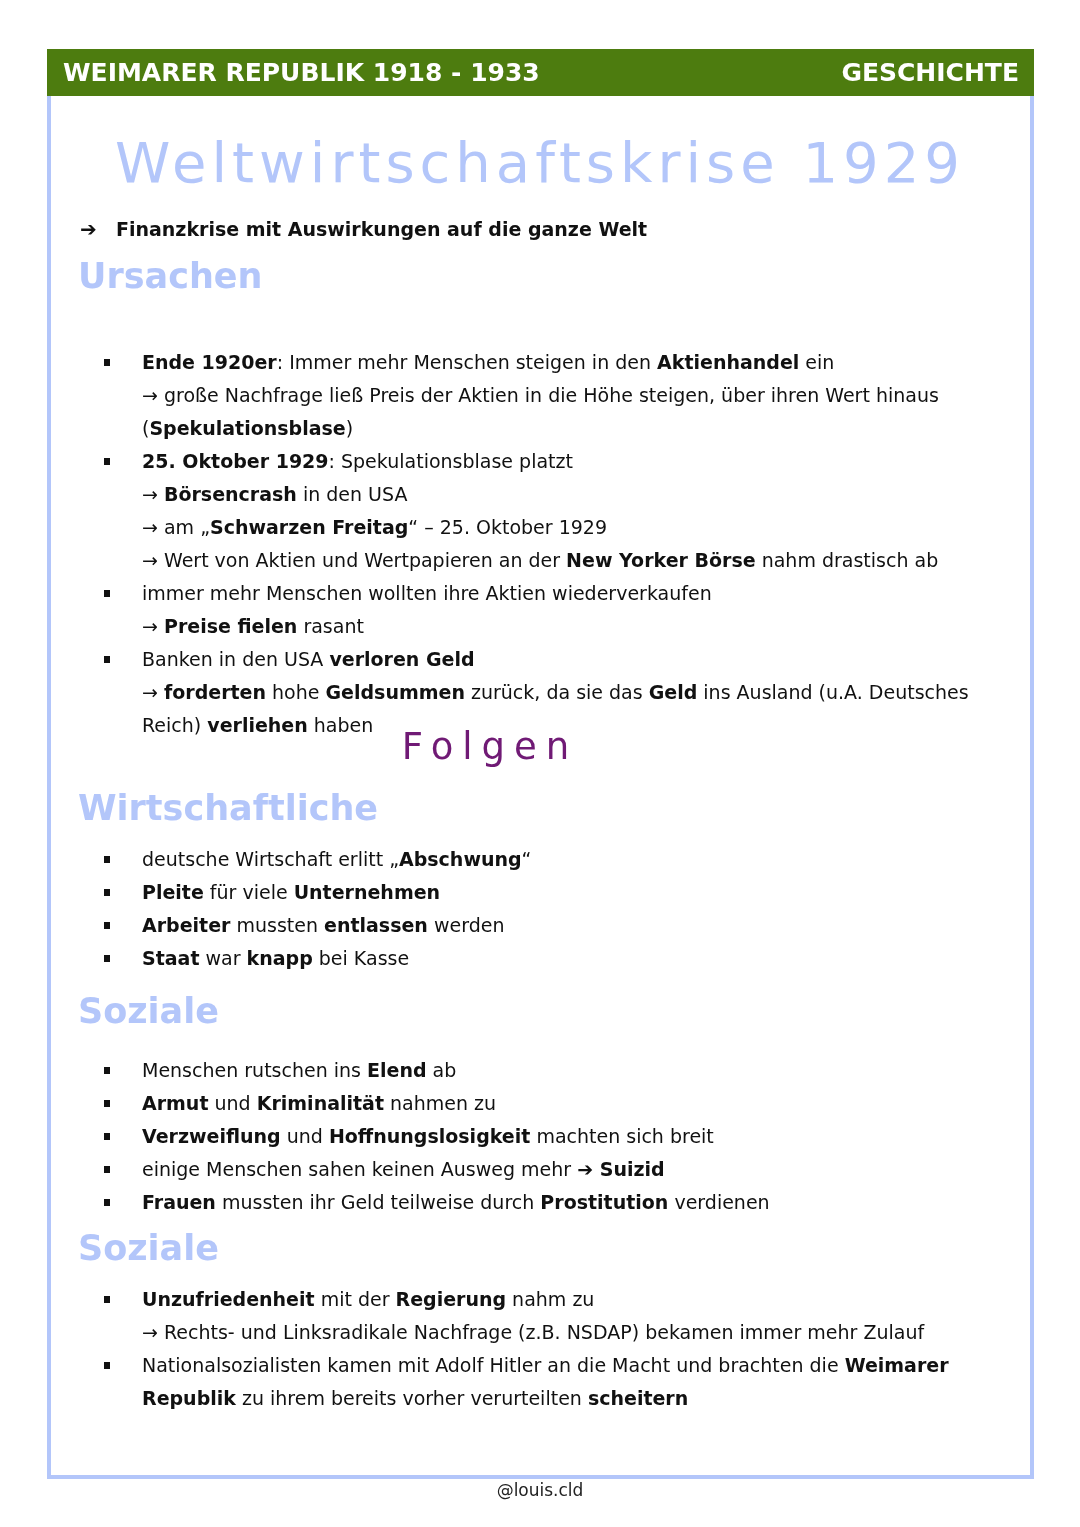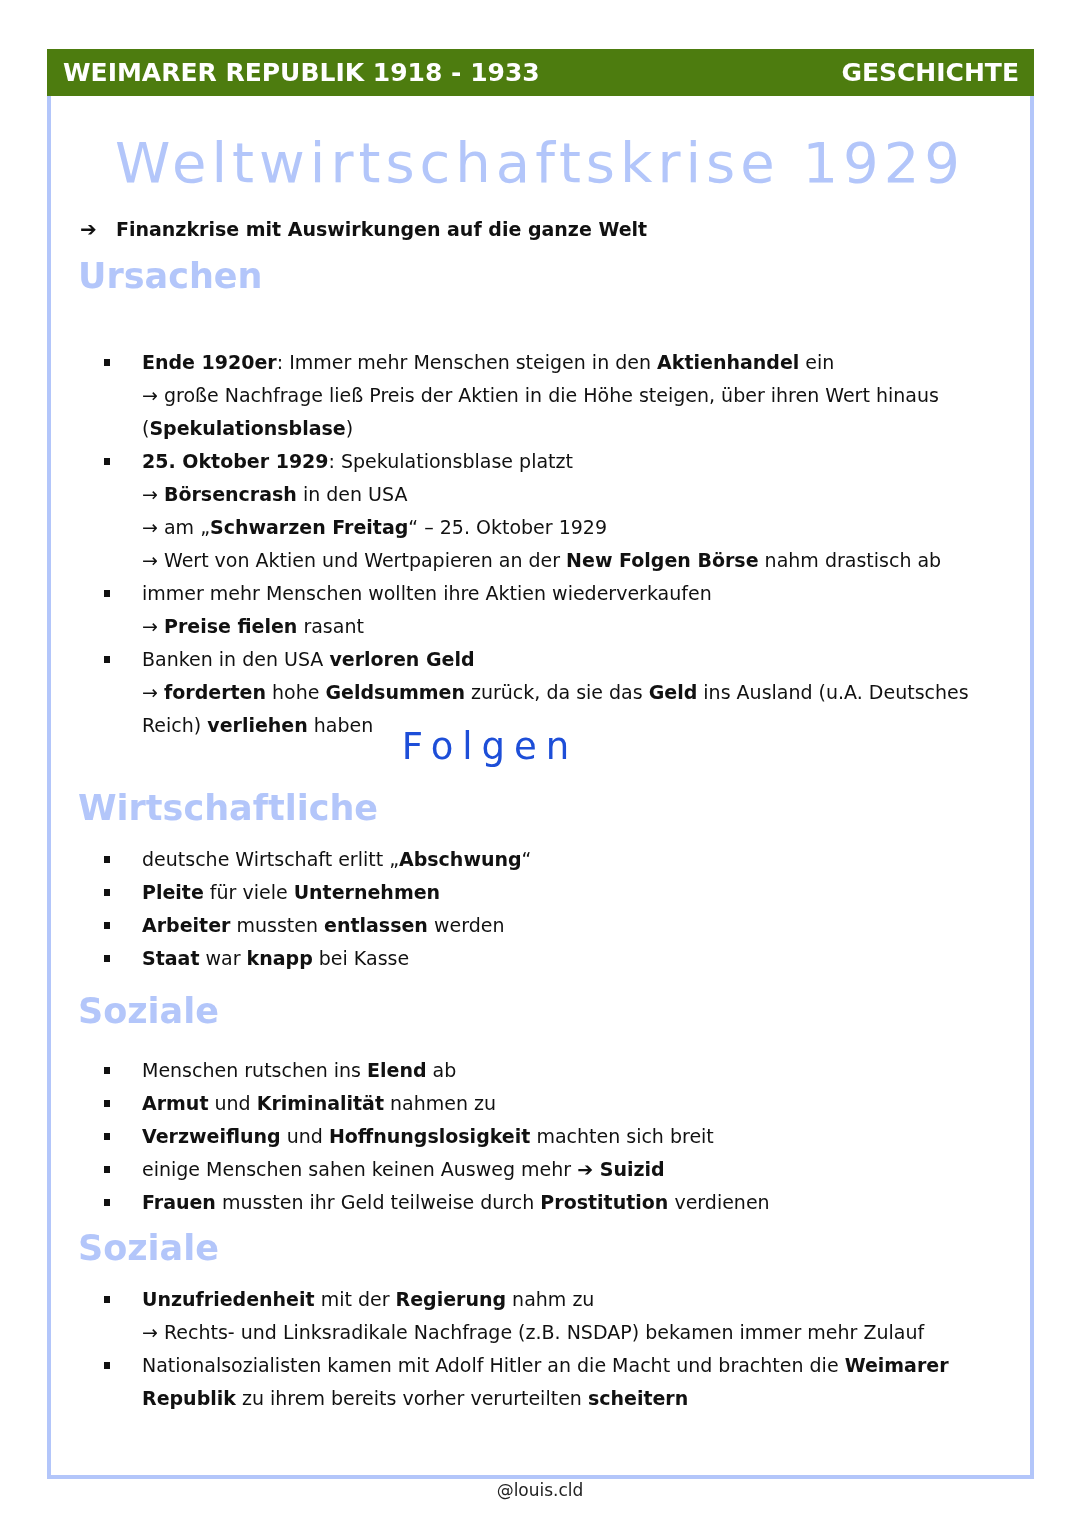--- a/index.html
+++ b/index.html
@@ -76,21 +76,21 @@
       font-weight: bold;
       color: #b3c6fa;
       line-height: 36px;
     }
     .folgen-title {
       position: absolute;
       left: 0;
       width: 940px;
       text-align: center;
       font-size: 37px;
-      color: #1d4ed8;
+      color: #701a75;
       letter-spacing: 9px;
       line-height: 46px;
       padding-left: 40px;
     }
     .bullet-list {
       position: absolute;
       left: 100px;
       width: 880px;
       list-style: none;
     }
@@ -144,21 +144,21 @@
         <span class="bullet"></span>
         <span class="line"><b>Ende 1920er</b><span>: Immer mehr Menschen steigen in den </span><b>Aktienhandel</b><span> ein</span></span>
         <span class="line"><span>→ große Nachfrage ließ Preis der Aktien in die Höhe steigen, über ihren Wert hinaus</span></span>
         <span class="line"><span>(</span><b>Spekulationsblase</b><span>)</span></span>
       </li>
       <li>
         <span class="bullet"></span>
         <span class="line"><b>25. Oktober 1929</b><span>: Spekulationsblase platzt</span></span>
         <span class="line"><span>→ </span><b>Börsencrash</b><span> in den USA</span></span>
         <span class="line"><span>→ am „</span><b>Schwarzen Freitag</b><span>“ – 25. Oktober 1929</span></span>
-        <span class="line"><span>→ Wert von Aktien und Wertpapieren an der </span><b>New Folgen Börse</b><span> nahm drastisch ab</span></span>
+        <span class="line"><span>→ Wert von Aktien und Wertpapieren an der </span><b>New Yorker Börse</b><span> nahm drastisch ab</span></span>
       </li>
       <li>
         <span class="bullet"></span>
         <span class="line"><span>immer mehr Menschen wollten ihre Aktien wiederverkaufen</span></span>
         <span class="line"><span>→ </span><b>Preise fielen</b><span> rasant</span></span>
       </li>
       <li>
         <span class="bullet"></span>
         <span class="line"><span>Banken in den USA </span><b>verloren Geld</b></span>
         <span class="line"><span>→ </span><b>forderten</b><span> hohe </span><b>Geldsummen</b><span> zurück, da sie das </span><b>Geld</b><span> ins Ausland (u.A. Deutsches</span></span>

